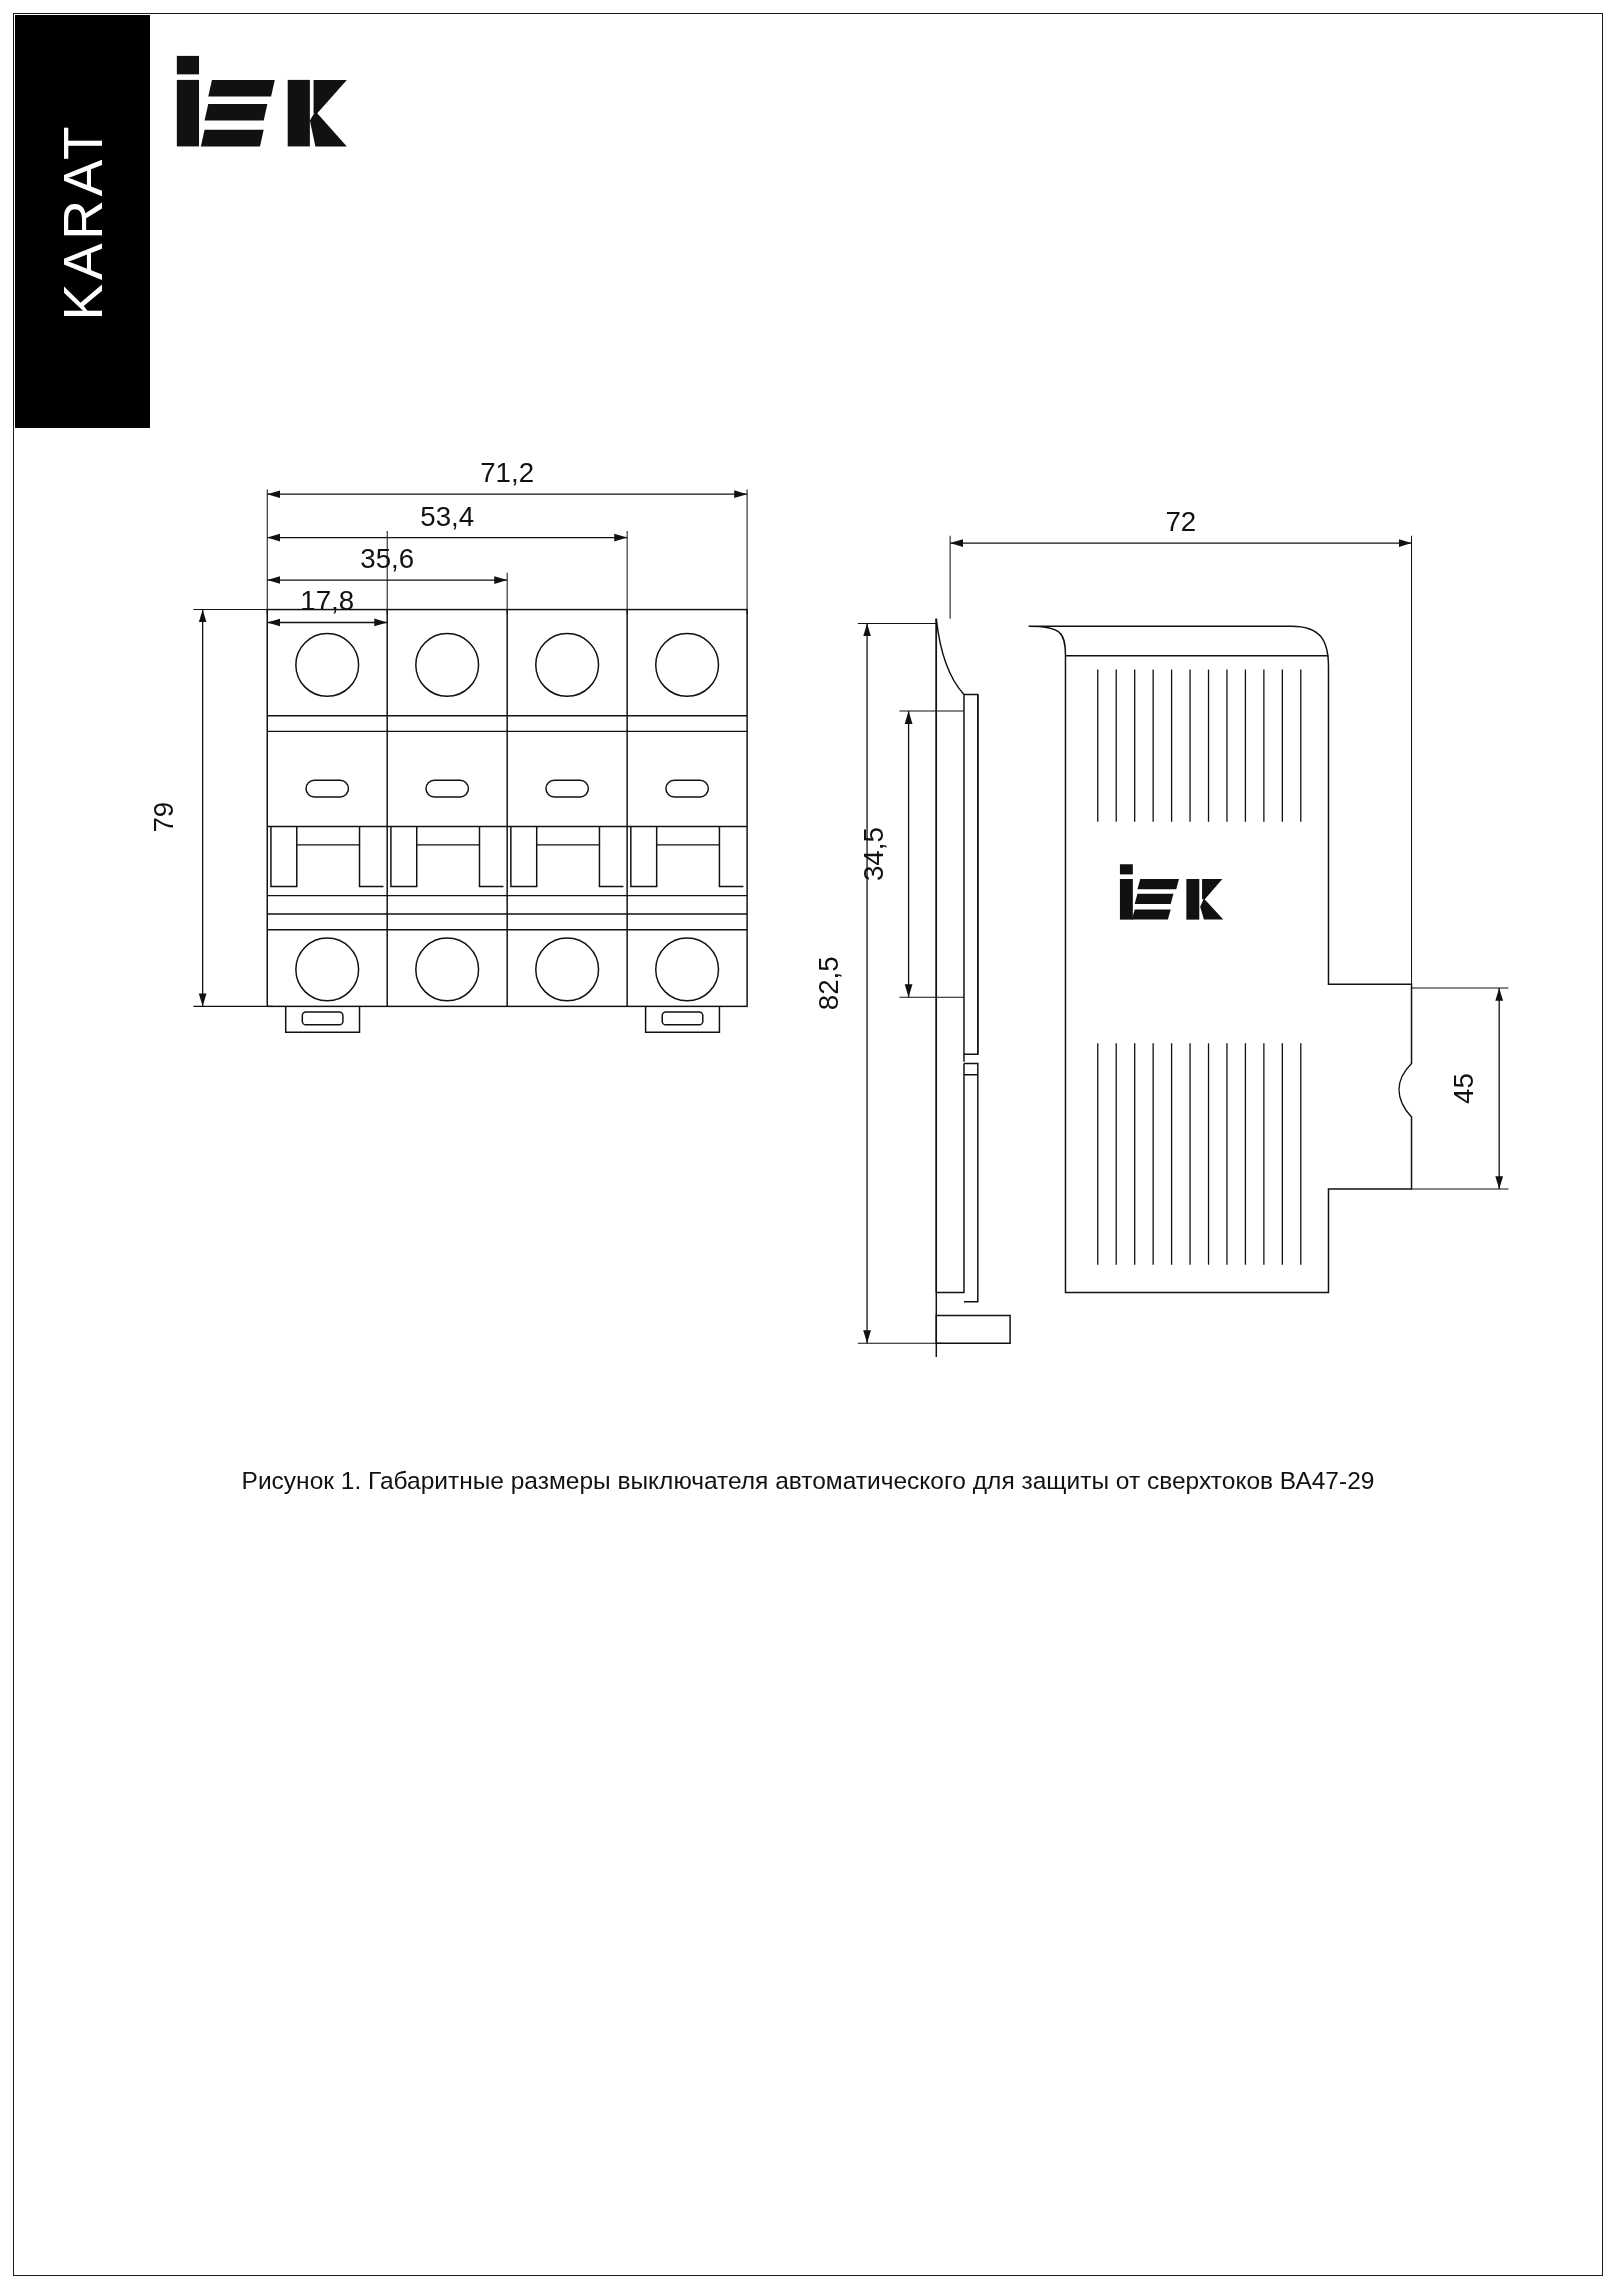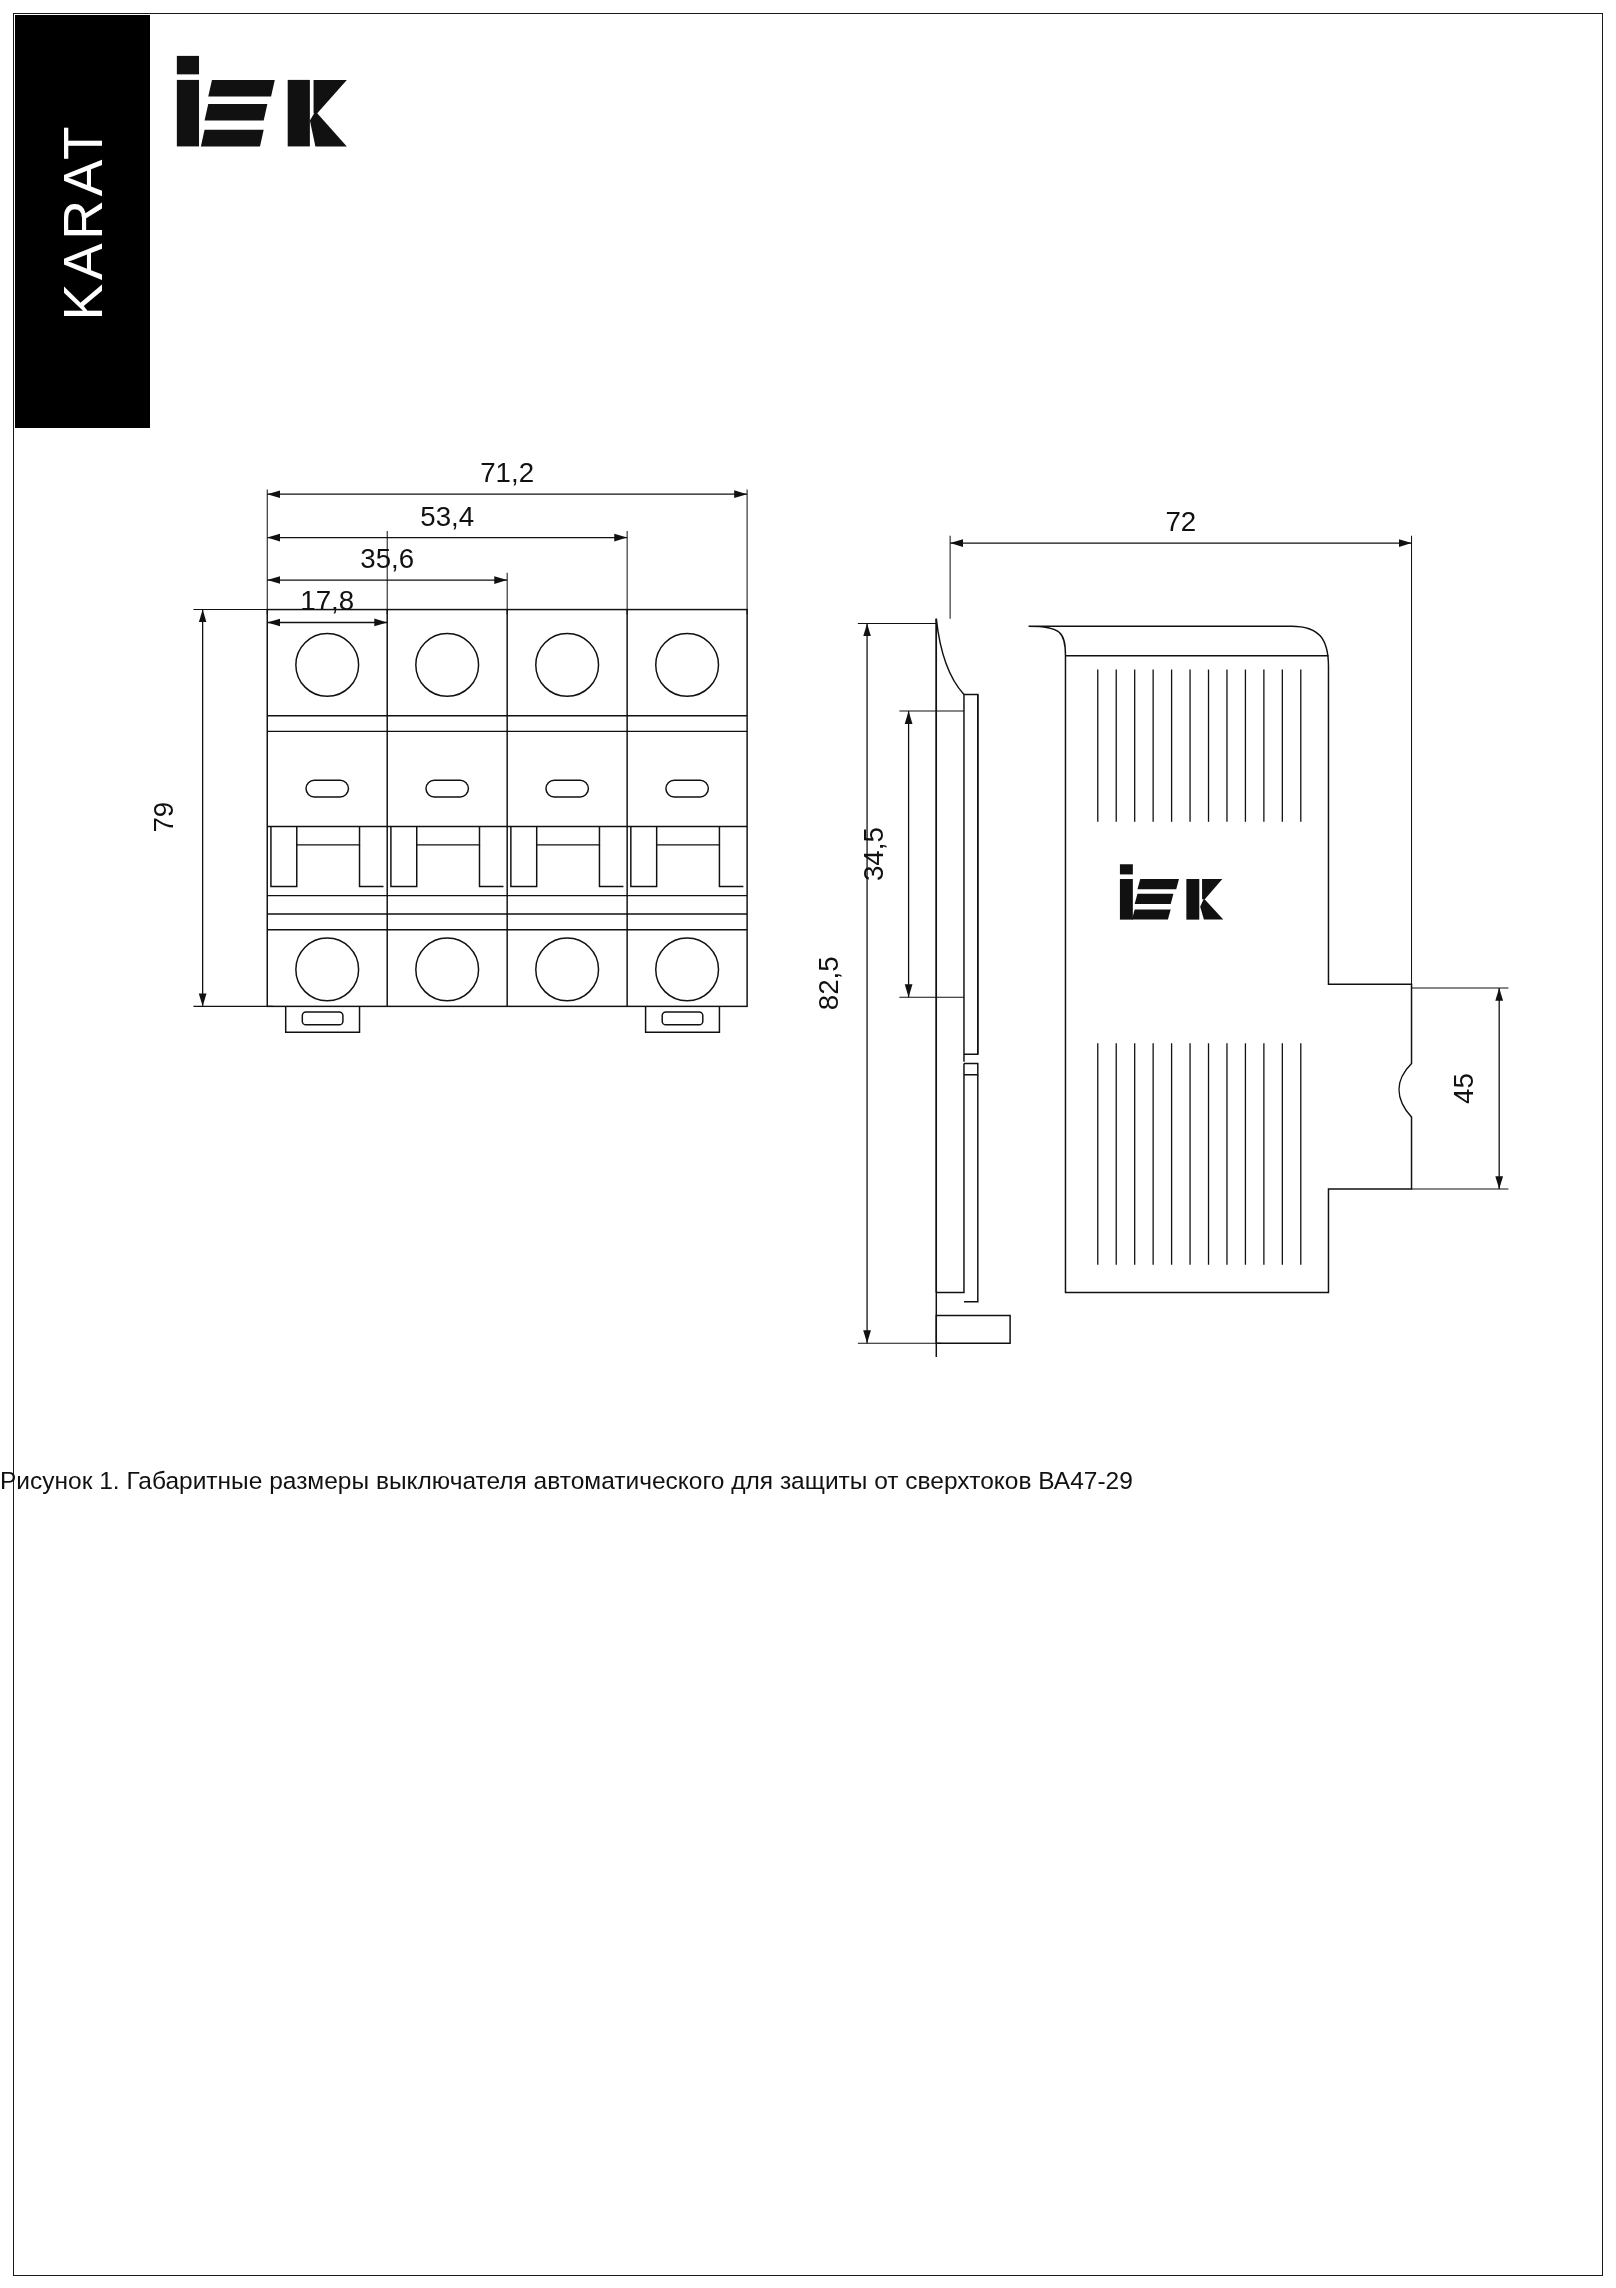--- a/index.html
+++ b/index.html
@@ -70,20 +70,21 @@
     top: 434px;
     width: 1590px;
     height: 1034px;
     padding-left: 40px;
   }
   .caption {
     position: absolute;
     left: 0;
     top: 1467px;
     width: 1616px;
+    text-align: center;
     font-size: 24.5px;
     color: #111111;
     font-family: "Liberation Sans", sans-serif;
   }
   svg { display: block; }
   text {
     font-family: "Liberation Sans", sans-serif;
     fill: #111111;
   }
 </style>

